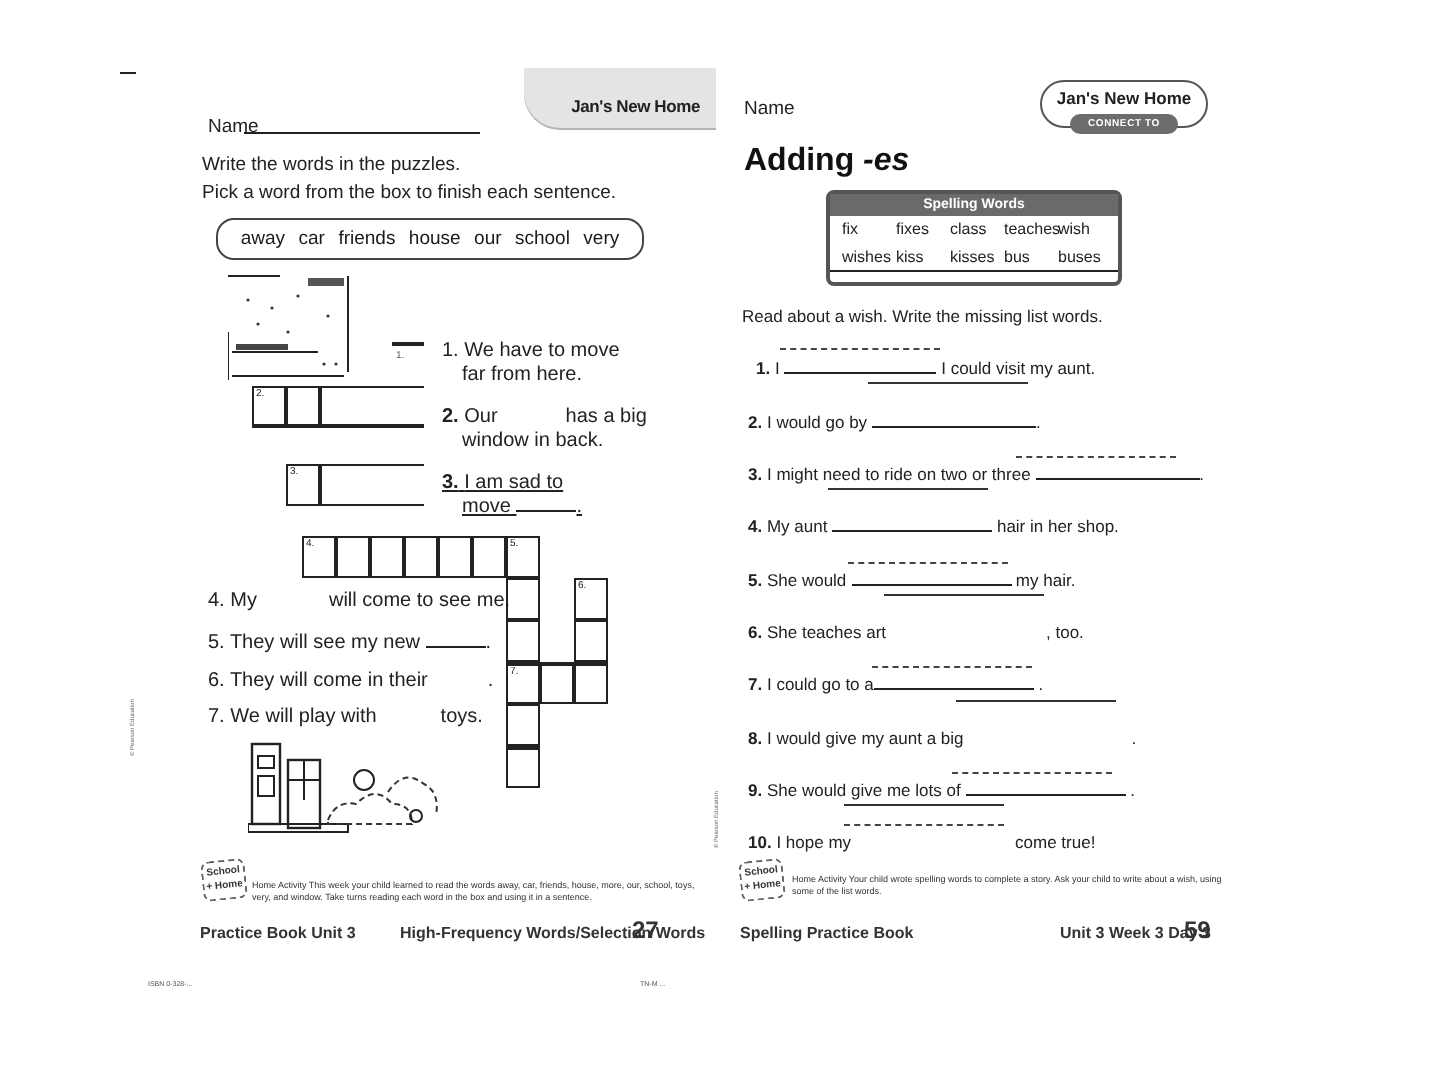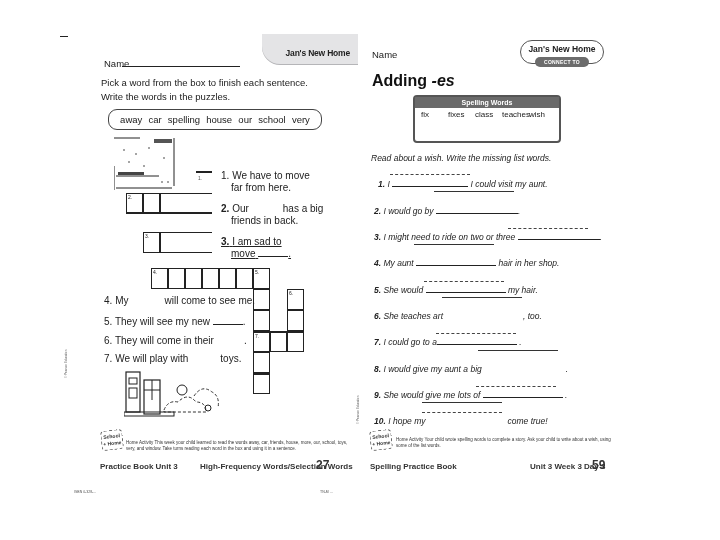--- a/index.html
+++ b/index.html
@@ -31,48 +31,48 @@
   .right-tab { left: 520px; top: 40px; width: 84px; height: 24px; border: 1.5px solid #555; border-radius: 12px; background: #fff; }
   .right-tab .title { position: absolute; left: 0; right: 0; top: 3px; text-align: center; font-size: 8.5px; font-weight: bold; color: #222; }
   .right-tab .sub { position: absolute; left: 14px; right: 14px; top: 16px; height: 10px; background: #6c6c6c; border-radius: 5px; color: #fff; font-size: 5px; font-weight: bold; text-align: center; line-height: 10px; letter-spacing: 0.3px; }
   .big-title { left: 372px; top: 72px; font-size: 16px; font-weight: bold; color: #111; }
   .big-title i { font-style: italic; }
   .spell-box { left: 413px; top: 95px; width: 148px; height: 48px; border: 2px solid #555; border-radius: 4px; background: #fff; }
   .spell-box .hdr { background: #6a6a6a; color: #fff; font-size: 7px; font-weight: bold; text-align: center; height: 11px; line-height: 11px; }
   .spell-row { display: flex; font-size: 8px; padding-left: 6px; height: 14px; line-height: 14px; color: #222; }
   .spell-row span { width: 27px; }
   .spell-row.underline { border-bottom: 1.5px solid #222; }
-  .rclue { font-size: 8.5px; color: #222; white-space: nowrap; font-style: italic; }
+  .rclue { font-size: 8.5px; color: #222; white-space: nowrap; }
   .rclue b { font-weight: bold; }
   .bl { display: inline-block; border-bottom: 1px solid #222; height: 8px; vertical-align: baseline; }
   .dash-line { height: 0; border-top: 1px dashed #444; }
   .solid-line { height: 1px; background: #333; }
 </style>
 </head>
 <body>
 
 <div class="abs dash-mark"></div>
 
 <div>
   <div class="abs left-tab">
     <span>Jan's New Home</span>
   </div>
 
   <div class="abs name-label" style="left:104px;top:58px;">Name</div>
   <div class="abs name-line" style="left:122px;top:66px;width:118px;"></div>
 
   <div class="abs instr" style="left:101px;top:76px;">
+    <div>Write the words in the puzzles.</div>
     <div>Pick a word from the box to finish each sentence.</div>
-    <div>Write the words in the puzzles.</div>
   </div>
 
   <div class="abs word-box">
     <span>away</span>
     <span>car</span>
-    <span>spelling</span>
+    <span>friends</span>
     <span>house</span>
     <span>our</span>
     <span>school</span>
     <span>very</span>
   </div>
 
   <svg class="abs" style="left:114px;top:136px;" width="68" height="56">
     <line x1="0" y1="2" x2="26" y2="2" stroke="#222" stroke-width="1"></line>
     <line x1="60" y1="2" x2="60" y2="50" stroke="#222" stroke-width="1"></line>
     <line x1="2" y1="40" x2="45" y2="40" stroke="#222" stroke-width="1"></line>
@@ -107,21 +107,21 @@
       </div>
     <div class="cell" style="left:160px;top:232px;width:52px;border-right:none;"></div>
   </div>
 
   <div class="abs clue" style="left:221px;top:170px;">
     <div><span>1.</span> <span>We have to move</span></div>
     <div style="padding-left:10px;">far from here.</div>
   </div>
   <div class="abs clue" style="left:221px;top:203px;">
     <div><b>2.</b> <span>Our</span><span style="display:inline-block;width:34px;"></span><span>has a big</span></div>
-    <div style="padding-left:10px;">friends in back.</div>
+    <div style="padding-left:10px;">window in back.</div>
   </div>
   <div class="abs clue" style="left:221px;top:236px;text-decoration:underline;">
     <div><b>3.</b> <span>I am sad to</span></div>
     <div style="padding-left:10px;"><span>move</span> <span class="blank-short"></span><span>.</span></div>
   </div>
 
   <div>
     <div class="cell" style="left:151px;top:268px;">
         <span class="num">4.</span>
       </div>
@@ -205,20 +205,27 @@
 
   <div class="abs spell-box">
     <div class="hdr">Spelling Words</div>
     <div class="spell-row">
       <span>fix</span>
       <span>fixes</span>
       <span>class</span>
       <span>teaches</span>
       <span>wish</span>
     </div>
+    <div class="spell-row underline">
+      <span>wishes</span>
+      <span>kiss</span>
+      <span>kisses</span>
+      <span>bus</span>
+      <span>buses</span>
+    </div>
   </div>
 
   <div class="abs rclue" style="left:371px;top:153px;">Read about a wish. Write the missing list words.</div>
 
   <div class="abs dash-line" style="left:390px;top:174px;width:80px;"></div>
   <div class="abs rclue" style="left:378px;top:179px;">
     <b>1.</b> <span>I</span> <span class="bl" style="width:76px;"></span> <span>I could visit my aunt.</span>
   </div>
   <div class="abs solid-line" style="left:434px;top:191px;width:80px;"></div>
 

